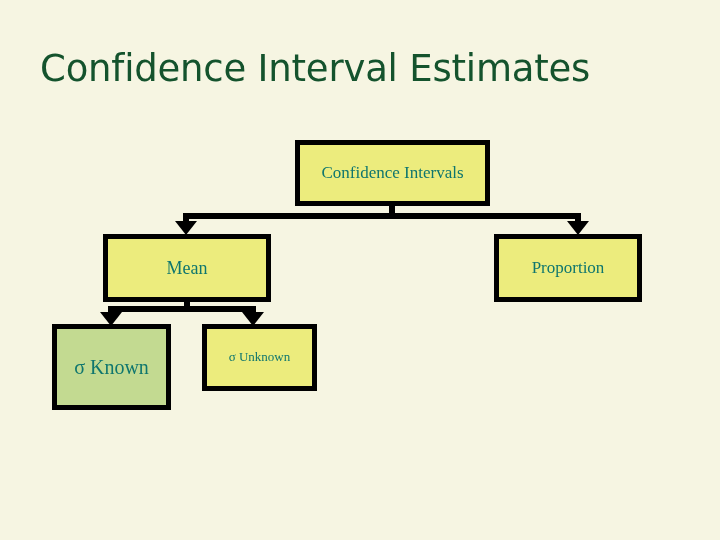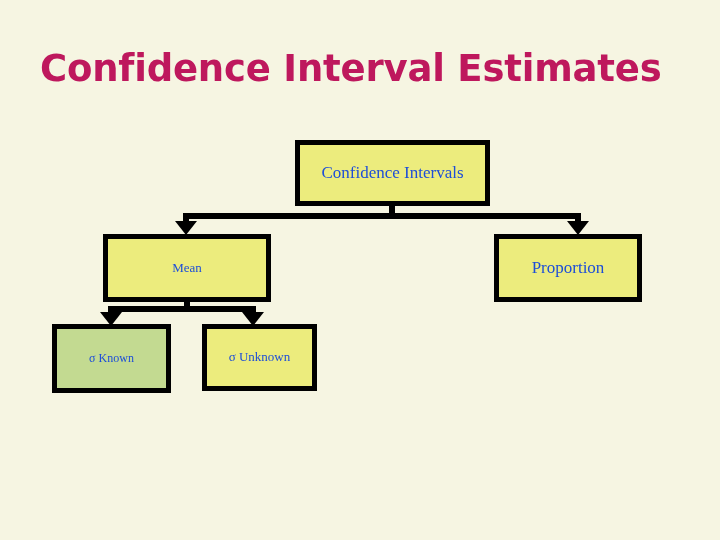--- a/index.html
+++ b/index.html
@@ -19,75 +19,75 @@
     height: 540px;
     background: #f6f5e2;
   }
   
   #title {
     position: absolute;
     left: 40px;
     top: 46px;
     width: 650px;
     font-family: "DejaVu Sans", "Liberation Sans", sans-serif;
-    font-weight: bold;
+    font-weight: normal;
     font-size: 37px;
     line-height: 46px;
-    color: #be185d;
+    color: #14532d;
     letter-spacing: -0.2px;
     white-space: nowrap;
   }
   
   .node {
     position: absolute;
     box-sizing: border-box;
     border: 5px solid #000000;
     display: flex;
     align-items: center;
     justify-content: center;
     text-align: center;
     font-family: "Liberation Serif", "DejaVu Serif", serif;
-    color: #1d4ed8;
+    color: #0f766e;
   }
   .node .label {
     display: block;
     width: 100%;
     line-height: 1.12;
   }
   #node-ci {
     left: 295px;
     top: 140px;
     width: 195px;
     height: 66px;
     background: #ecec7d;
     font-size: 17px;
   }
   #node-mean {
     left: 103px;
     top: 234px;
     width: 168px;
     height: 68px;
     background: #ecec7d;
-    font-size: 13px;
+    font-size: 18px;
   }
   #node-proportion {
     left: 494px;
     top: 234px;
     width: 148px;
     height: 68px;
     background: #ecec7d;
     font-size: 17px;
   }
   #node-sigma-known {
     left: 52px;
     top: 324px;
     width: 119px;
-    height: 69px;
+    height: 86px;
     background: #c3da91;
-    font-size: 12px;
+    font-size: 20px;
   }
   #node-sigma-unknown {
     left: 202px;
     top: 324px;
     width: 115px;
     height: 67px;
     background: #ecec7d;
     font-size: 13px;
   }
   

